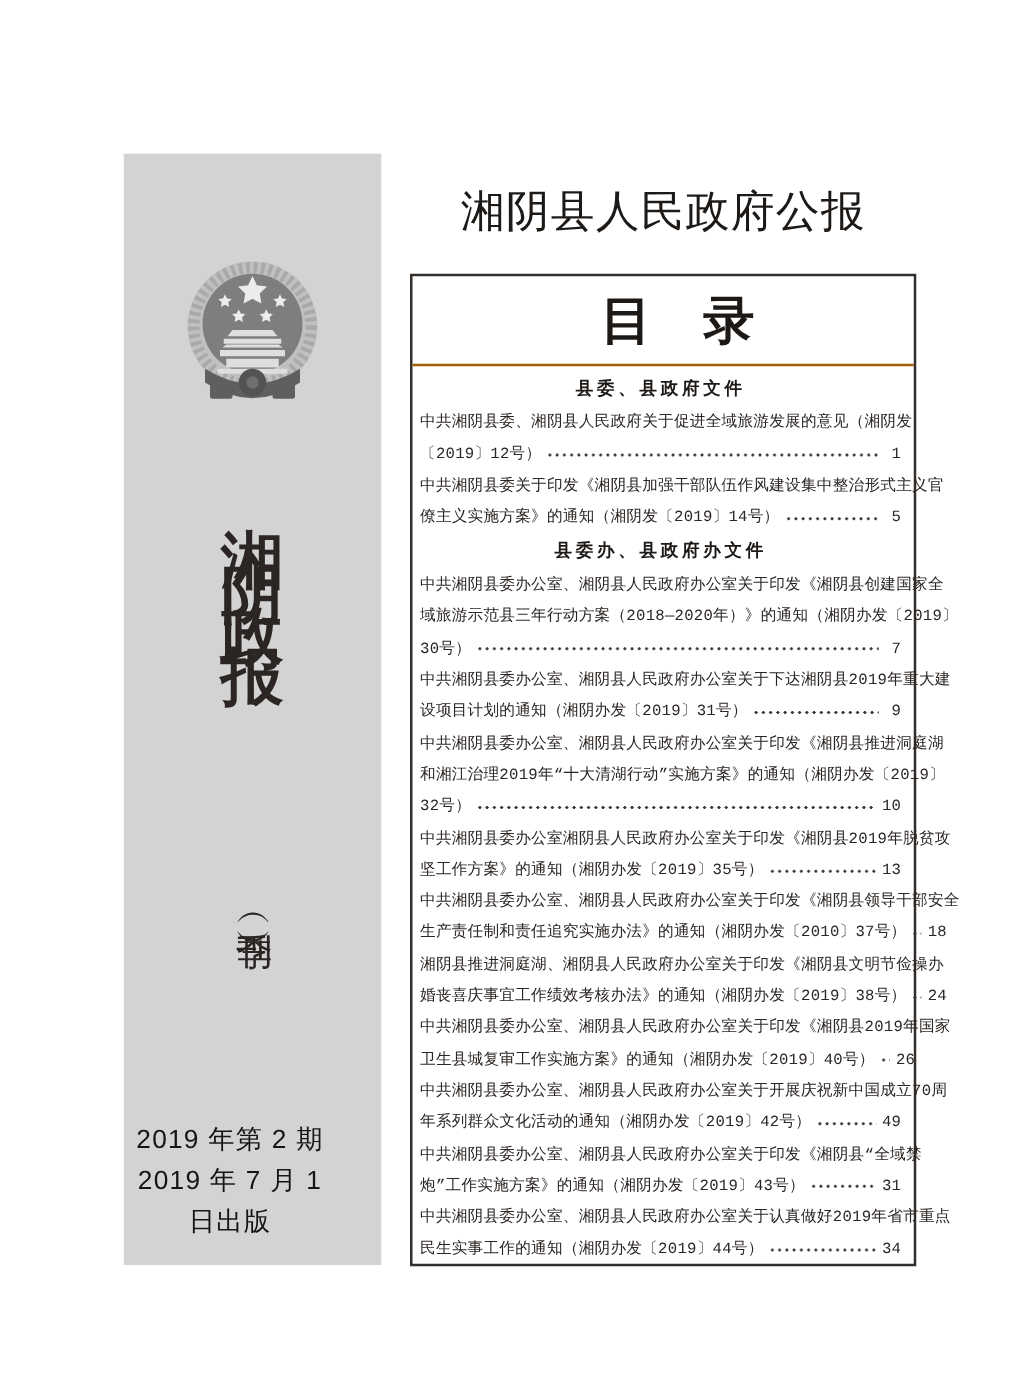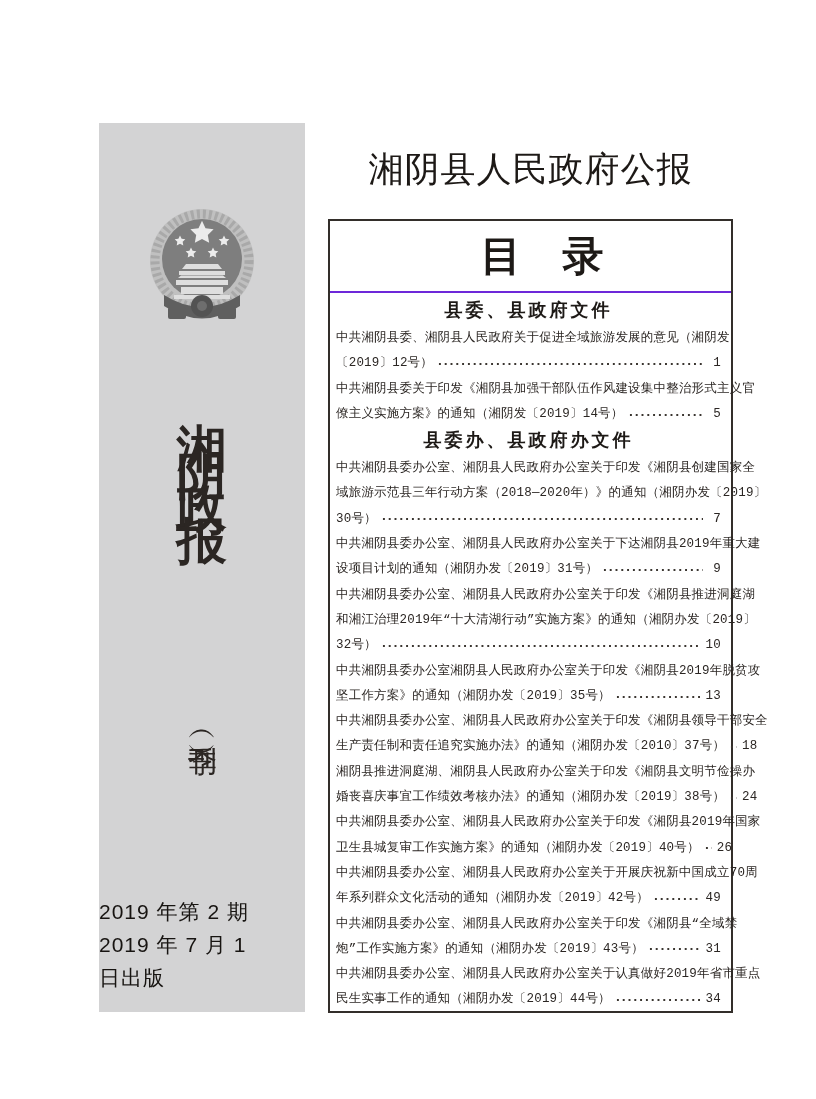--- a/index.html
+++ b/index.html
@@ -24,44 +24,44 @@
   .masthead-sub {
     position:absolute; left:0; top:598px; width:206px;
     display:flex; justify-content:center;
   }
   .masthead-sub .vtext {
     writing-mode:vertical-rl; text-orientation:mixed;
     font-size:29px; line-height:1.1; letter-spacing:2px; font-weight:500;
     color:#2b2623;
   }
   .issue-info {
-    position:absolute; left:0; top:772px; width:170px; text-align:left;
+    position:absolute; left:0; top:772px; width:170px; text-align:center;
     font-family:"Liberation Sans", sans-serif; color:#171411;
   }
   .issue-info .line { font-size:21px; line-height:33px; letter-spacing:1px; }
   .gazette-title {
     position:absolute; left:328px; top:146px; width:405px; text-align:center;
     font-family:"Liberation Sans", sans-serif; font-weight:400;
     font-size:35px; letter-spacing:1px; color:#1d1916; white-space:nowrap;
   }
   .toc-box {
     position:absolute; left:328px; top:219px; width:405px; height:794px;
     border:2px solid #332e2a; box-sizing:border-box; background:#ffffff;
   }
   .toc-title-row {
-    height:70px; border-bottom:2px solid #6d28d9;
+    height:70px; border-bottom:2px solid #a16207;
     display:flex; align-items:center; justify-content:center;
     font-size:41px; font-weight:700; color:#1d1916;
     font-family:"Liberation Serif", serif;
     padding-left:23px;
   }
   .toc-body { padding:4px 10px 0 6px; }
   .section-header {
     text-align:center; font-family:"Liberation Sans", sans-serif;
-    font-weight:700; font-size:18px; letter-spacing:3px;
+    font-weight:700; font-size:14px; letter-spacing:3px;
     line-height:25px; margin:1px 0 3px 0; color:#1d1916;
   }
   .toc-entry { margin:0;font-family:Liberation Mono, monospace; }
   .entry-line {
     font-size:12.5px; line-height:25.3px; letter-spacing:0.2px;
     white-space:nowrap; color:#2b2623;
   }
   .entry-last { display:flex; align-items:center; }
   .entry-last .ltext { white-space:nowrap; }
   .dot-leader {

